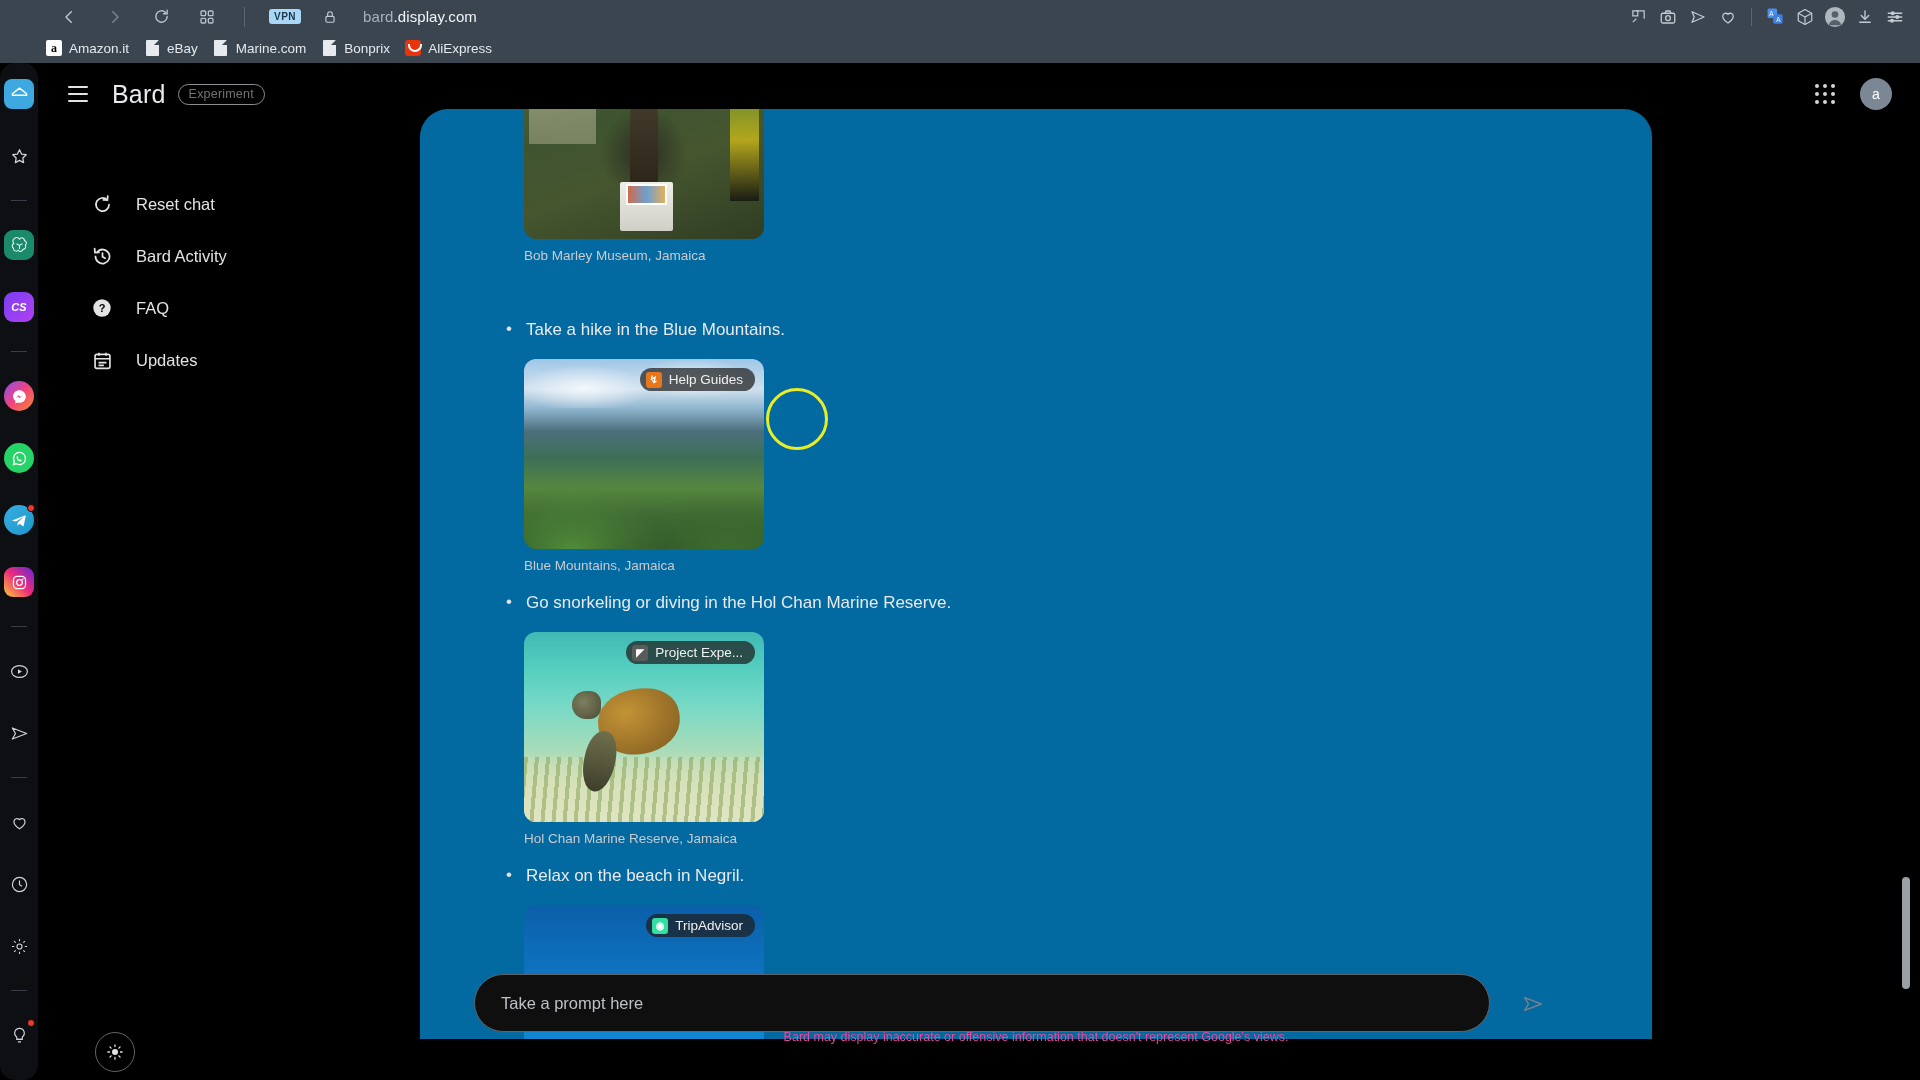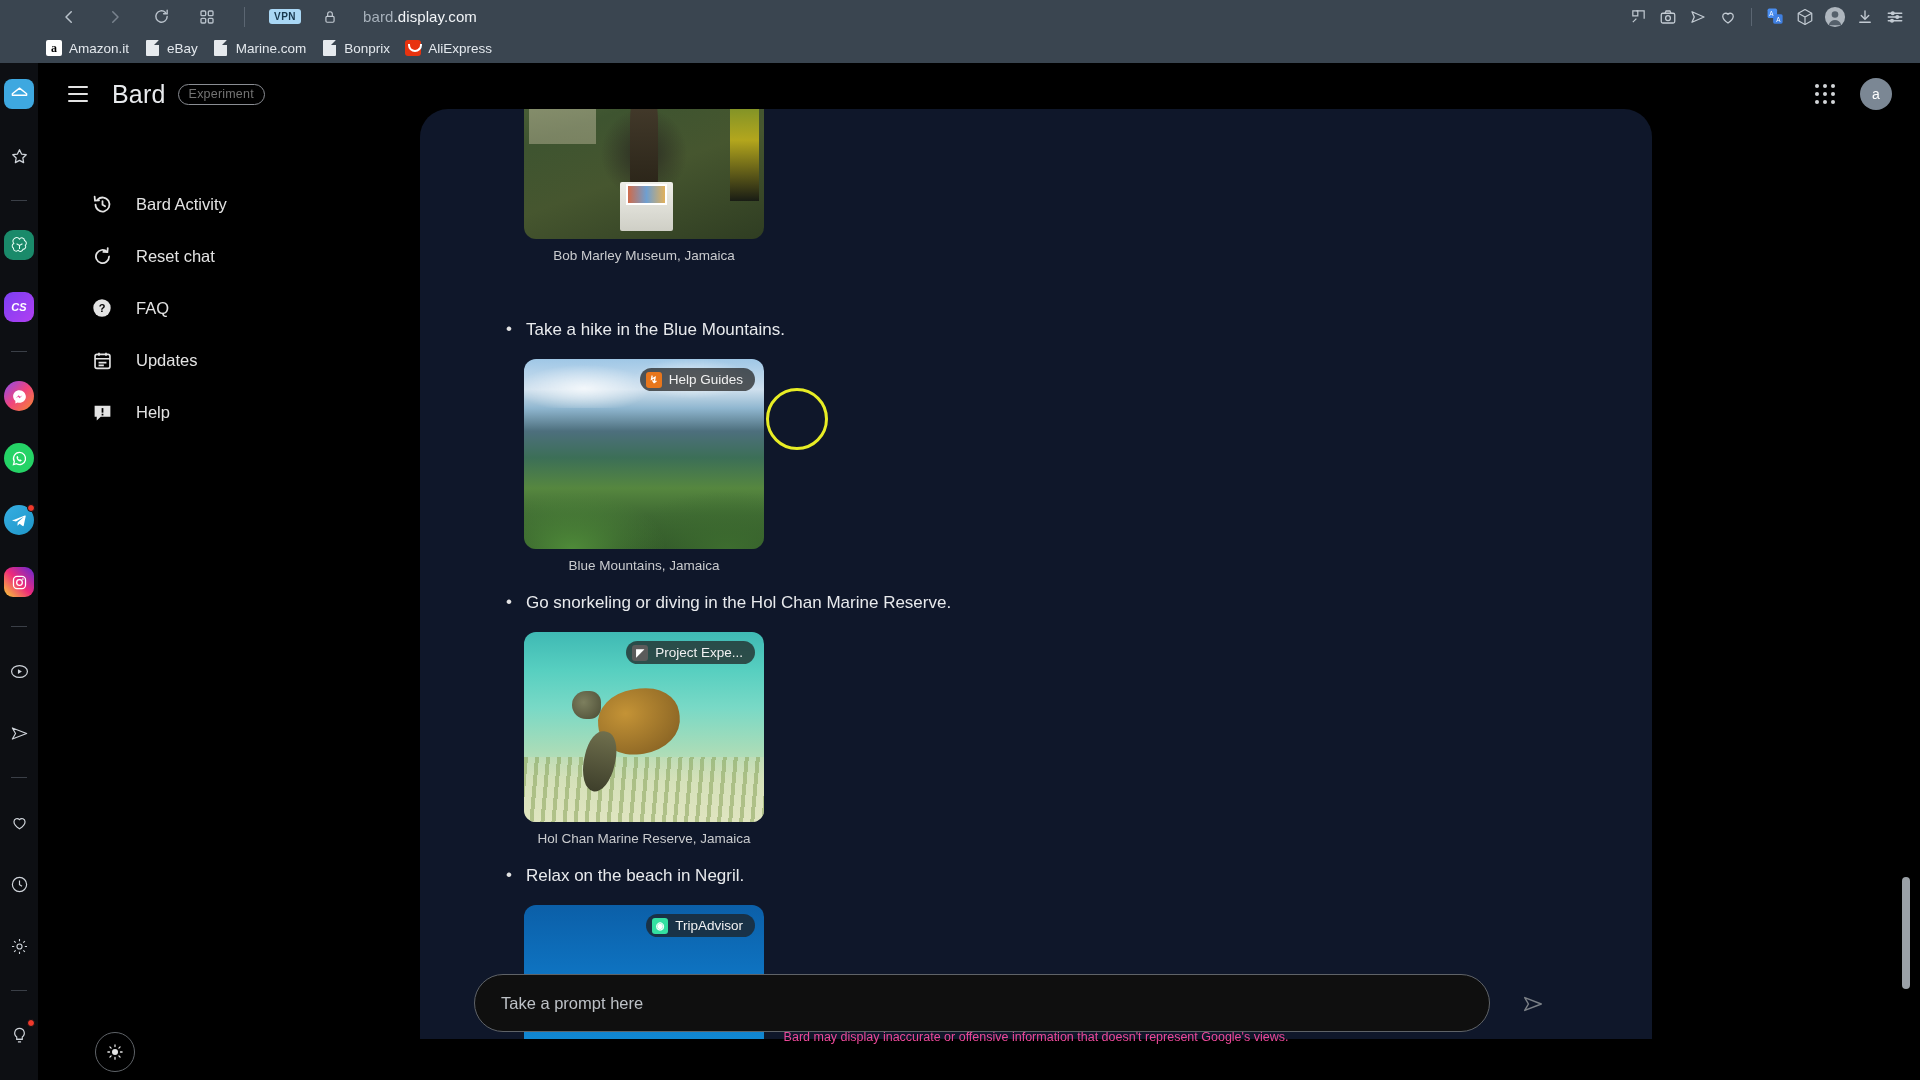--- a/index.html
+++ b/index.html
@@ -69,21 +69,21 @@
      border:2px solid #fff; border-top:none; border-radius:0 0 7px 7px;
   }
   .doc-ico { width:13px; height:16px; background:#e6eaee; border-radius:1px; position:relative; }
   .doc-ico::after{ content:""; position:absolute; right:0; top:0; border-width:0 0 5px 5px;
      border-style:solid; border-color:transparent transparent #3a4550 transparent;}
 
   
   .dock {
     position:absolute; left:0; top:63px; width:38px; height:1017px;
     background:#0d0f13; display:flex; flex-direction:column; align-items:center;
-    padding-top:8px; gap:16px;
+    padding-top:8px; gap:16px;border-radius:15px;
   }
   .dock-item {
     width:30px; height:30px; margin:8px 0; border-radius:8px;
     display:flex; align-items:center; justify-content:center; position:relative;
     flex:0 0 auto;
   }
   .dock-sep { width:16px; height:1px; background:#3a3f47; margin:5px 0; flex:0 0 auto;}
   .dot-badge{ position:absolute; right:-1px; top:-1px; width:8px; height:8px;
      background:#f0392b; border-radius:50%; border:1.5px solid #0d0f13;}
 
@@ -117,21 +117,21 @@
   .nav-item {
     display:flex; align-items:center; gap:22px; height:46px; padding-left:12px;
     color:#e3e3e3; font-size:16.5px; cursor:pointer; border-radius:23px;
     margin-bottom:6px;
   }
   .nav-ico { width:24px; height:24px; display:flex; align-items:center; justify-content:center; color:#e3e3e3; flex:0 0 24px;}
 
   
   .content-panel {
     position:absolute; left:382px; top:46px; width:1232px; height:930px;
-    background:#0f172a; border-radius:28px 28px 0 0; overflow:hidden;text-align:center;
+    background:#0369a1; border-radius:28px 28px 0 0; overflow:hidden;
   }
   .chat-inner { position:absolute; left:0; top:0; width:100%; }
 
   .img-card { position:relative; border-radius:12px; overflow:hidden; }
   .caption { color:#c9cbce; font-size:13.5px; margin-top:9px; }
 
   .bullet-row { display:flex; gap:14px; align-items:flex-start; }
   .bullet-dot { color:#e3e3e3; font-size:17px; line-height:1.2; margin-left:8px;}
   .bullet-text { color:#e8eaed; font-size:17px; line-height:1.35; }
 
@@ -486,63 +486,53 @@
             <i></i>
         </div>
         <div class="avatar">a</div>
       </div>
     </div>
 
     <div class="bard-nav" id="bard-nav">
         <div class="nav-item">
           <span class="nav-ico">
             <svg width="21" height="21" viewBox="0 0 24 24" fill="none" stroke="currentColor" stroke-width="2" stroke-linecap="round">
+              <path d="M19.5 12a7.5 7.5 0 1 1-2.2-5.3"></path>
+              <polyline points="18 2.5 17.6 7 13 6.8"></polyline>
+            </svg>
+          </span>
+          <span>Reset chat</span>
+        </div>
+        <div class="nav-item">
+          <span class="nav-ico">
+            <svg width="21" height="21" viewBox="0 0 24 24" fill="none" stroke="currentColor" stroke-width="2" stroke-linecap="round">
               <path d="M4 12a8 8 0 1 0 2.4-5.7"></path>
               <polyline points="3 3 3.4 7.6 8 7.2"></polyline>
               <path d="M12 8v4.3l3 1.8"></path>
             </svg>
           </span>
           <span>Bard Activity</span>
-        </div>
-        <div class="nav-item">
-          <span class="nav-ico">
-            <svg width="21" height="21" viewBox="0 0 24 24" fill="none" stroke="currentColor" stroke-width="2" stroke-linecap="round">
-              <path d="M19.5 12a7.5 7.5 0 1 1-2.2-5.3"></path>
-              <polyline points="18 2.5 17.6 7 13 6.8"></polyline>
-            </svg>
-          </span>
-          <span>Reset chat</span>
         </div>
         <div class="nav-item">
           <span class="nav-ico">
             <svg width="22" height="22" viewBox="0 0 24 24">
               <circle cx="12" cy="12" r="9.5" fill="currentColor"></circle>
               <text x="12" y="16.5" font-size="12" font-family="Liberation Sans" fill="#000" text-anchor="middle" font-weight="bold">?</text>
             </svg>
           </span>
           <span>FAQ</span>
         </div>
         <div class="nav-item">
           <span class="nav-ico">
             <svg width="21" height="21" viewBox="0 0 24 24" fill="none" stroke="currentColor" stroke-width="1.9">
               <rect x="3.5" y="5" width="17" height="16" rx="2.2"></rect>
               <path d="M3.5 10h17M8 3.2v3.4M16 3.2v3.4M7.5 14.5h9M7.5 17.5h6"></path>
             </svg>
           </span>
           <span>Updates</span>
-        </div>
-        <div class="nav-item">
-          <span class="nav-ico">
-            <svg width="21" height="21" viewBox="0 0 24 24">
-              <path d="M3 4.2h18v12.6h-11L5.4 21v-4.2H3z" fill="currentColor"></path>
-              <rect x="11" y="7" width="2" height="5.2" fill="#000"></rect>
-              <rect x="11" y="13.4" width="2" height="2" fill="#000"></rect>
-            </svg>
-          </span>
-          <span>Help</span>
         </div>
       </div>
 
     <div class="content-panel">
       <div class="chat-inner" id="chat-thread">
           <div style="position: absolute; left: 104px; top: -60px; width: 240px;">
             <div class="img-card im-bob" style="width: 240px; height: 190px;">
               <span class="bob-statue"></span>
               <span class="bob-plinth"></span>
               <span class="bob-pic"></span>

